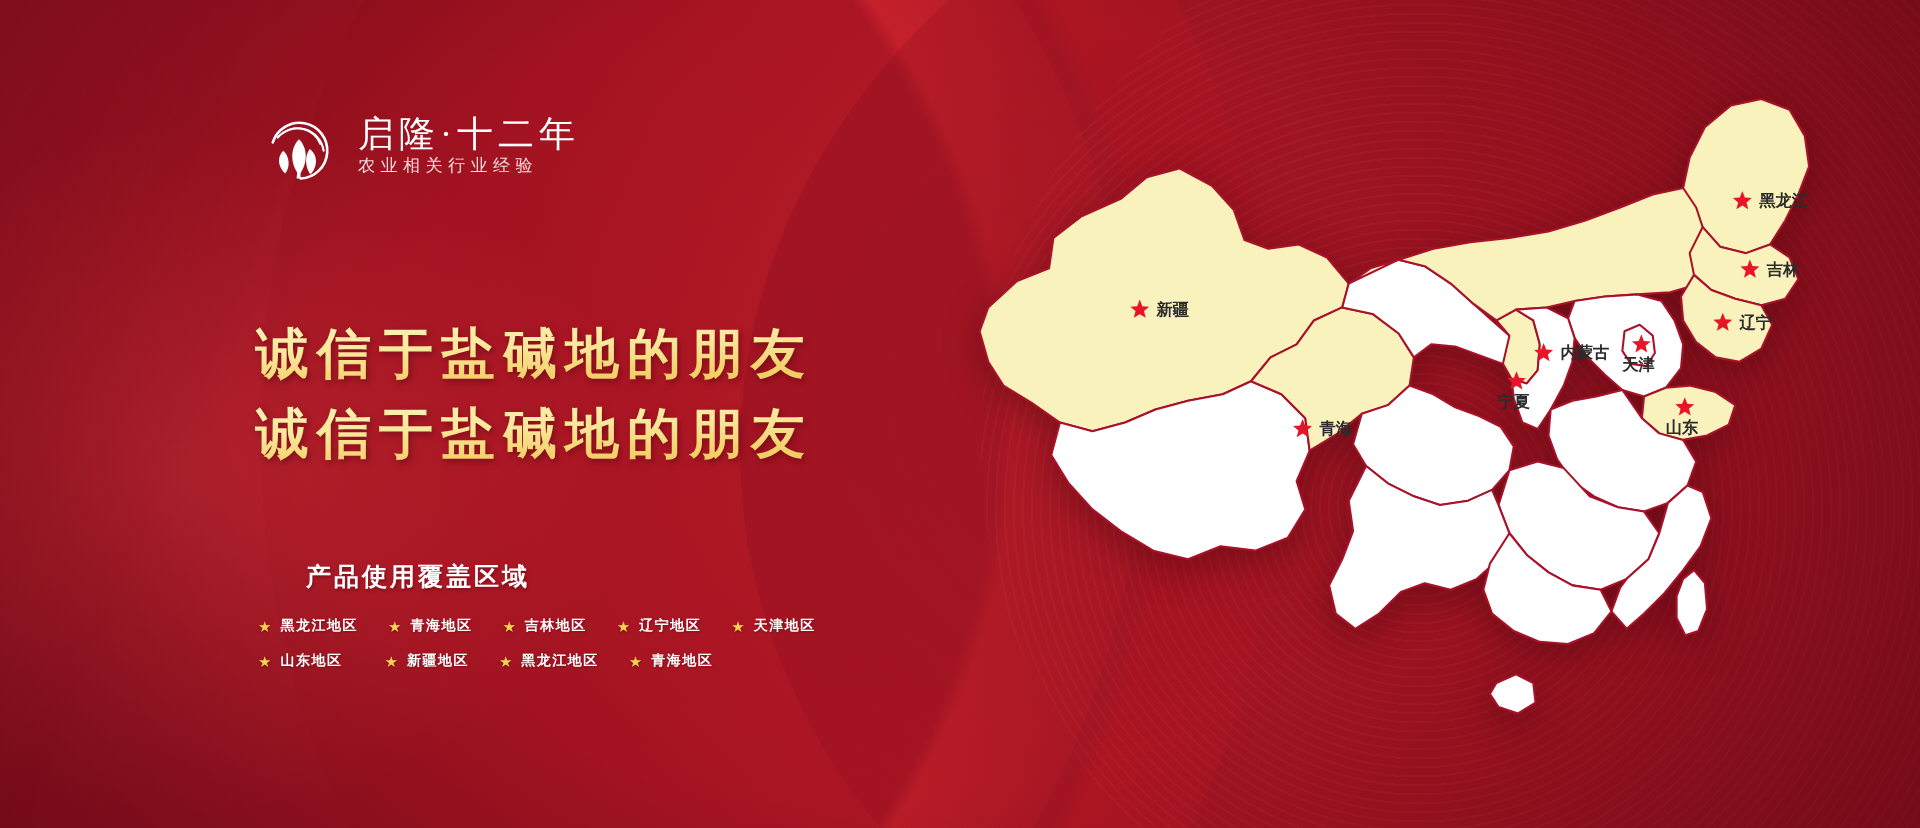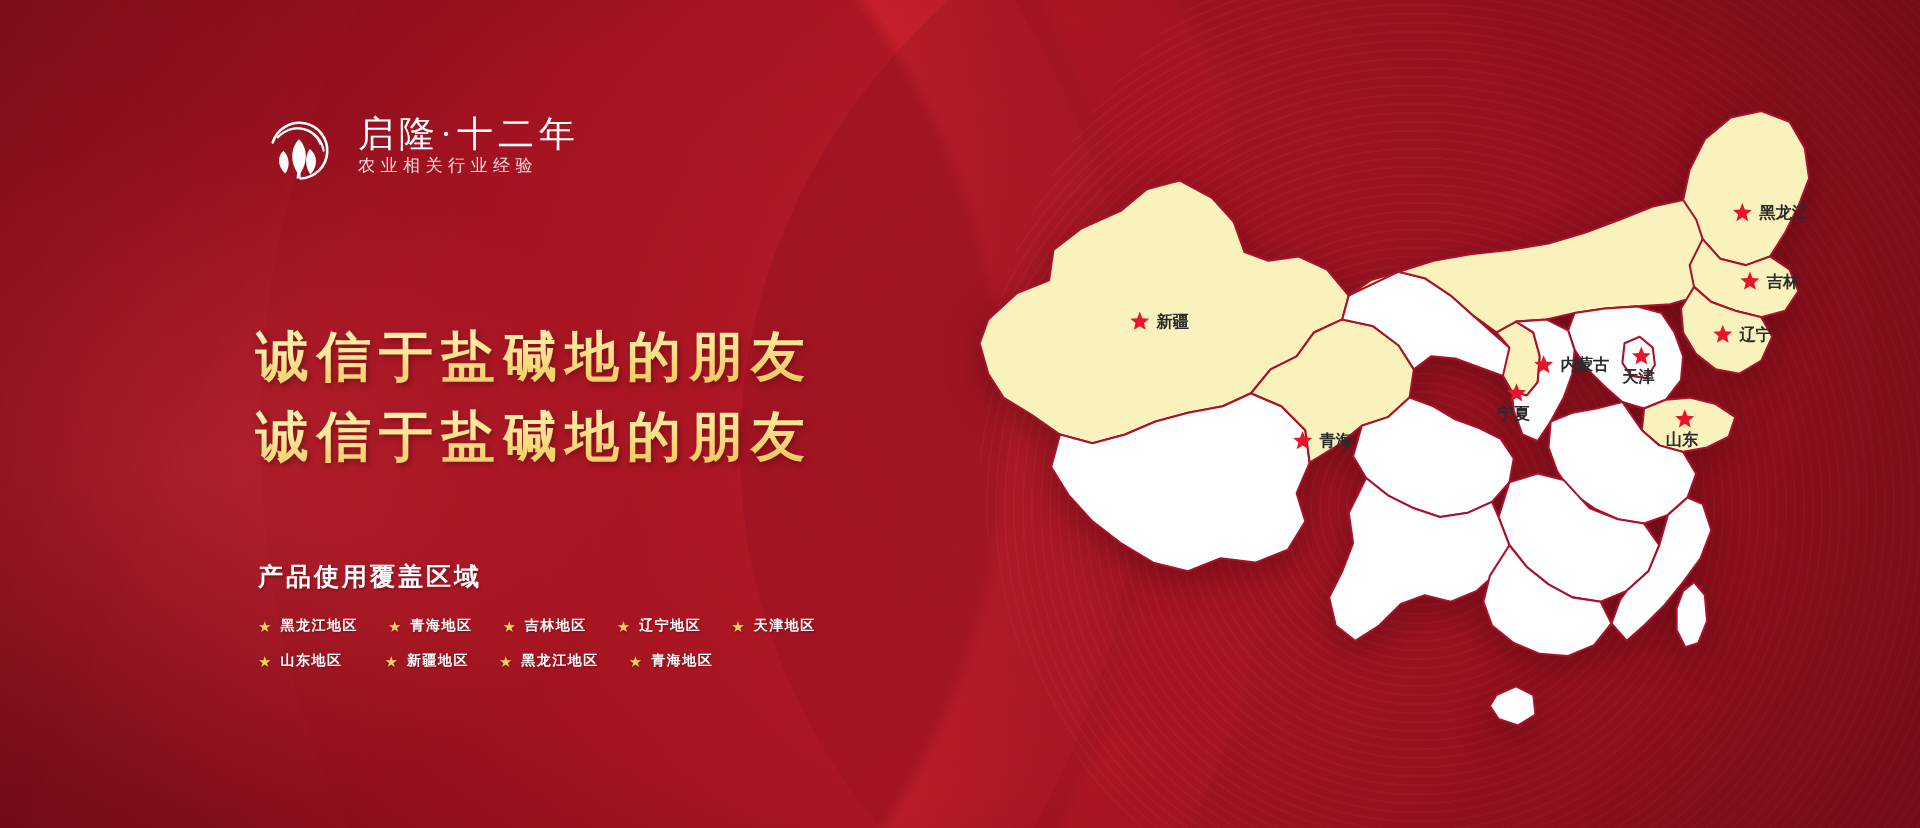--- a/index.html
+++ b/index.html
@@ -66,55 +66,56 @@
     font-size:36px;color:#ffffff;letter-spacing:5px;line-height:1.12;font-weight:400;
     white-space:nowrap;
   }
   .logo-sub{
     font-family:"Liberation Serif","DejaVu Serif",serif;
     font-size:17px;color:#f3dcdc;letter-spacing:5.5px;white-space:nowrap;
   }
 
   .headline{position:absolute;left:255px;top:318px;}
   .hl{
-    font-family:Liberation Serif, serif;
+    font-family:Liberation Mono, monospace;
     font-weight:bold;
     font-size:54px;
     letter-spacing:8px;
     line-height:1.48;
     white-space:nowrap;
     background:linear-gradient(178deg,#fdf3ba 0%,#f9e79a 38%,#f3d069 70%,#eec356 100%);
     -webkit-background-clip:text;background-clip:text;color:transparent;
     -webkit-text-fill-color:transparent;
     filter:drop-shadow(2px 3px 3px rgba(88,4,14,.55));
   }
 
   .cover{position:absolute;left:258px;top:560px;}
   .cover-title{
     font-family:"Liberation Serif","DejaVu Serif",serif;
     font-weight:bold;font-size:25px;color:#ffffff;letter-spacing:3px;white-space:nowrap;
     text-shadow:1px 2px 3px rgba(90,5,15,.5);
+    margin-left:48px;
   }
   .region-rows{margin-top:24px;}
   .region-row{display:flex;align-items:center;margin-bottom:17px;}
   .region-item{display:flex;align-items:center;white-space:nowrap;}
   .star{
     color:#f7d košt;
     font-size:15px;line-height:1;margin-right:9px;
     color:#f5d14e;
     text-shadow:0 1px 2px rgba(80,4,12,.6);
   }
   .region-label{
     font-family:Liberation Sans, sans-serif;
     font-size:14px;color:#ffffff;letter-spacing:1.5px;font-weight:bold;
     text-shadow:1px 1px 2px rgba(90,5,15,.45);
   }
 
   
-  .map-wrap{position:absolute;left:880px;top:48px;width:1020px;height:760px;}
+  .map-wrap{position:absolute;left:880px;top:36px;width:1020px;height:760px;}
   .map-svg{width:100%;height:100%;display:block;
     filter:drop-shadow(0 10px 18px rgba(60,2,10,.40));}
   .mk-label{
     font-family:"Liberation Serif","DejaVu Serif",serif;
     font-size:15px;fill:#2b2b2b;font-weight:bold;
   }
 </style>
 </head>
 <body>
 

